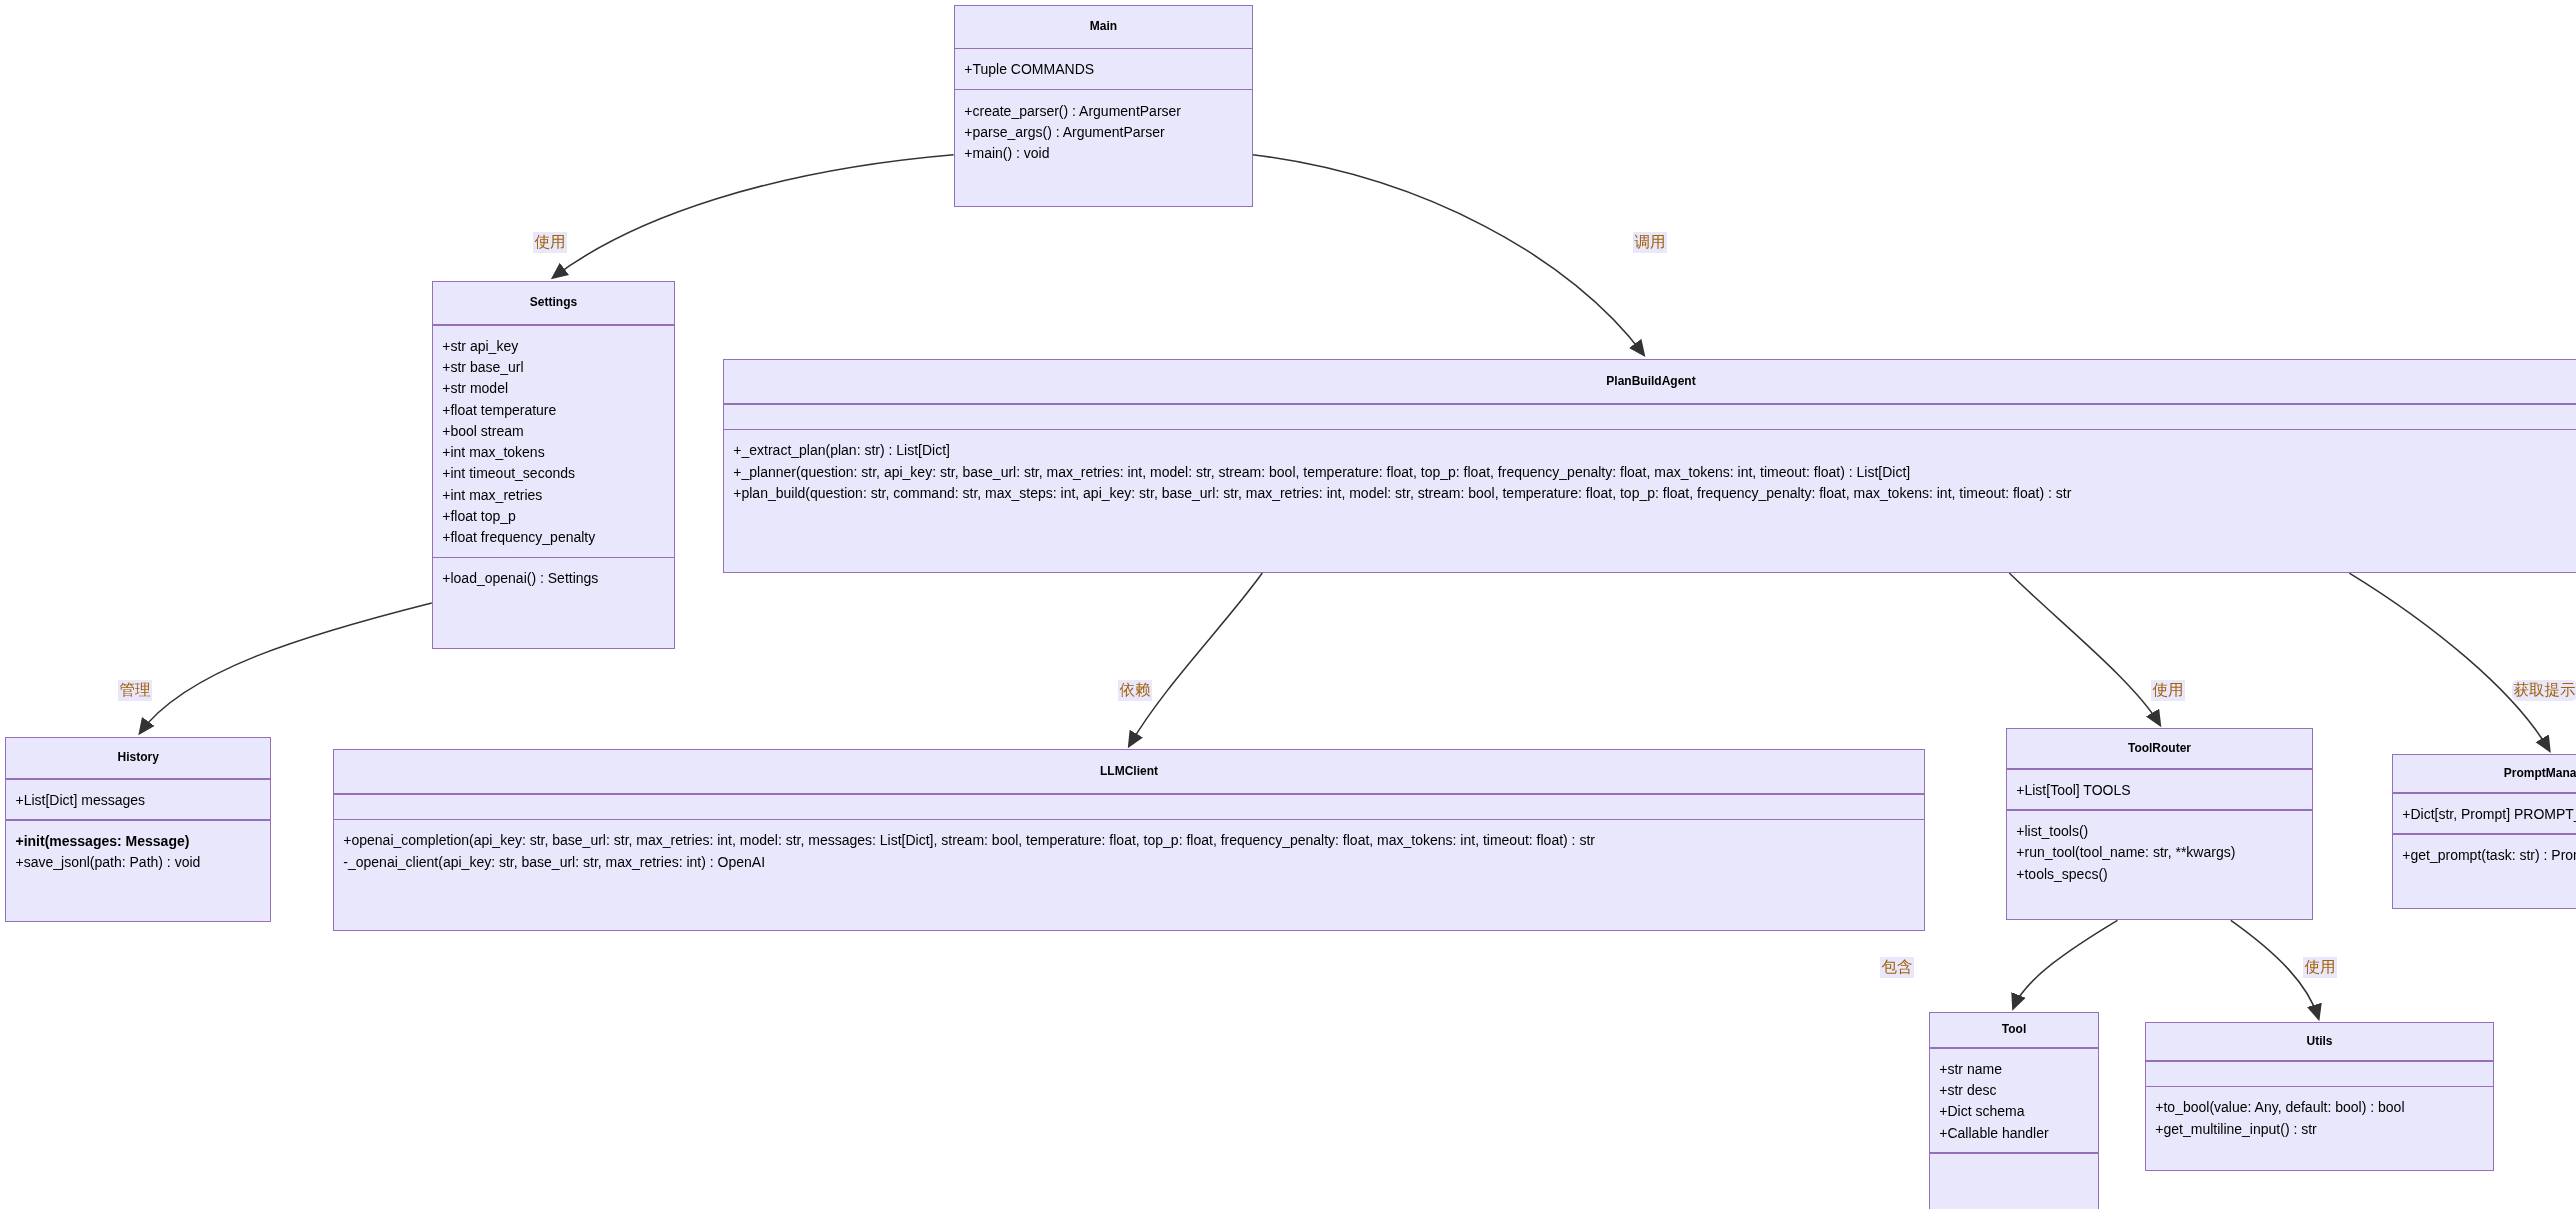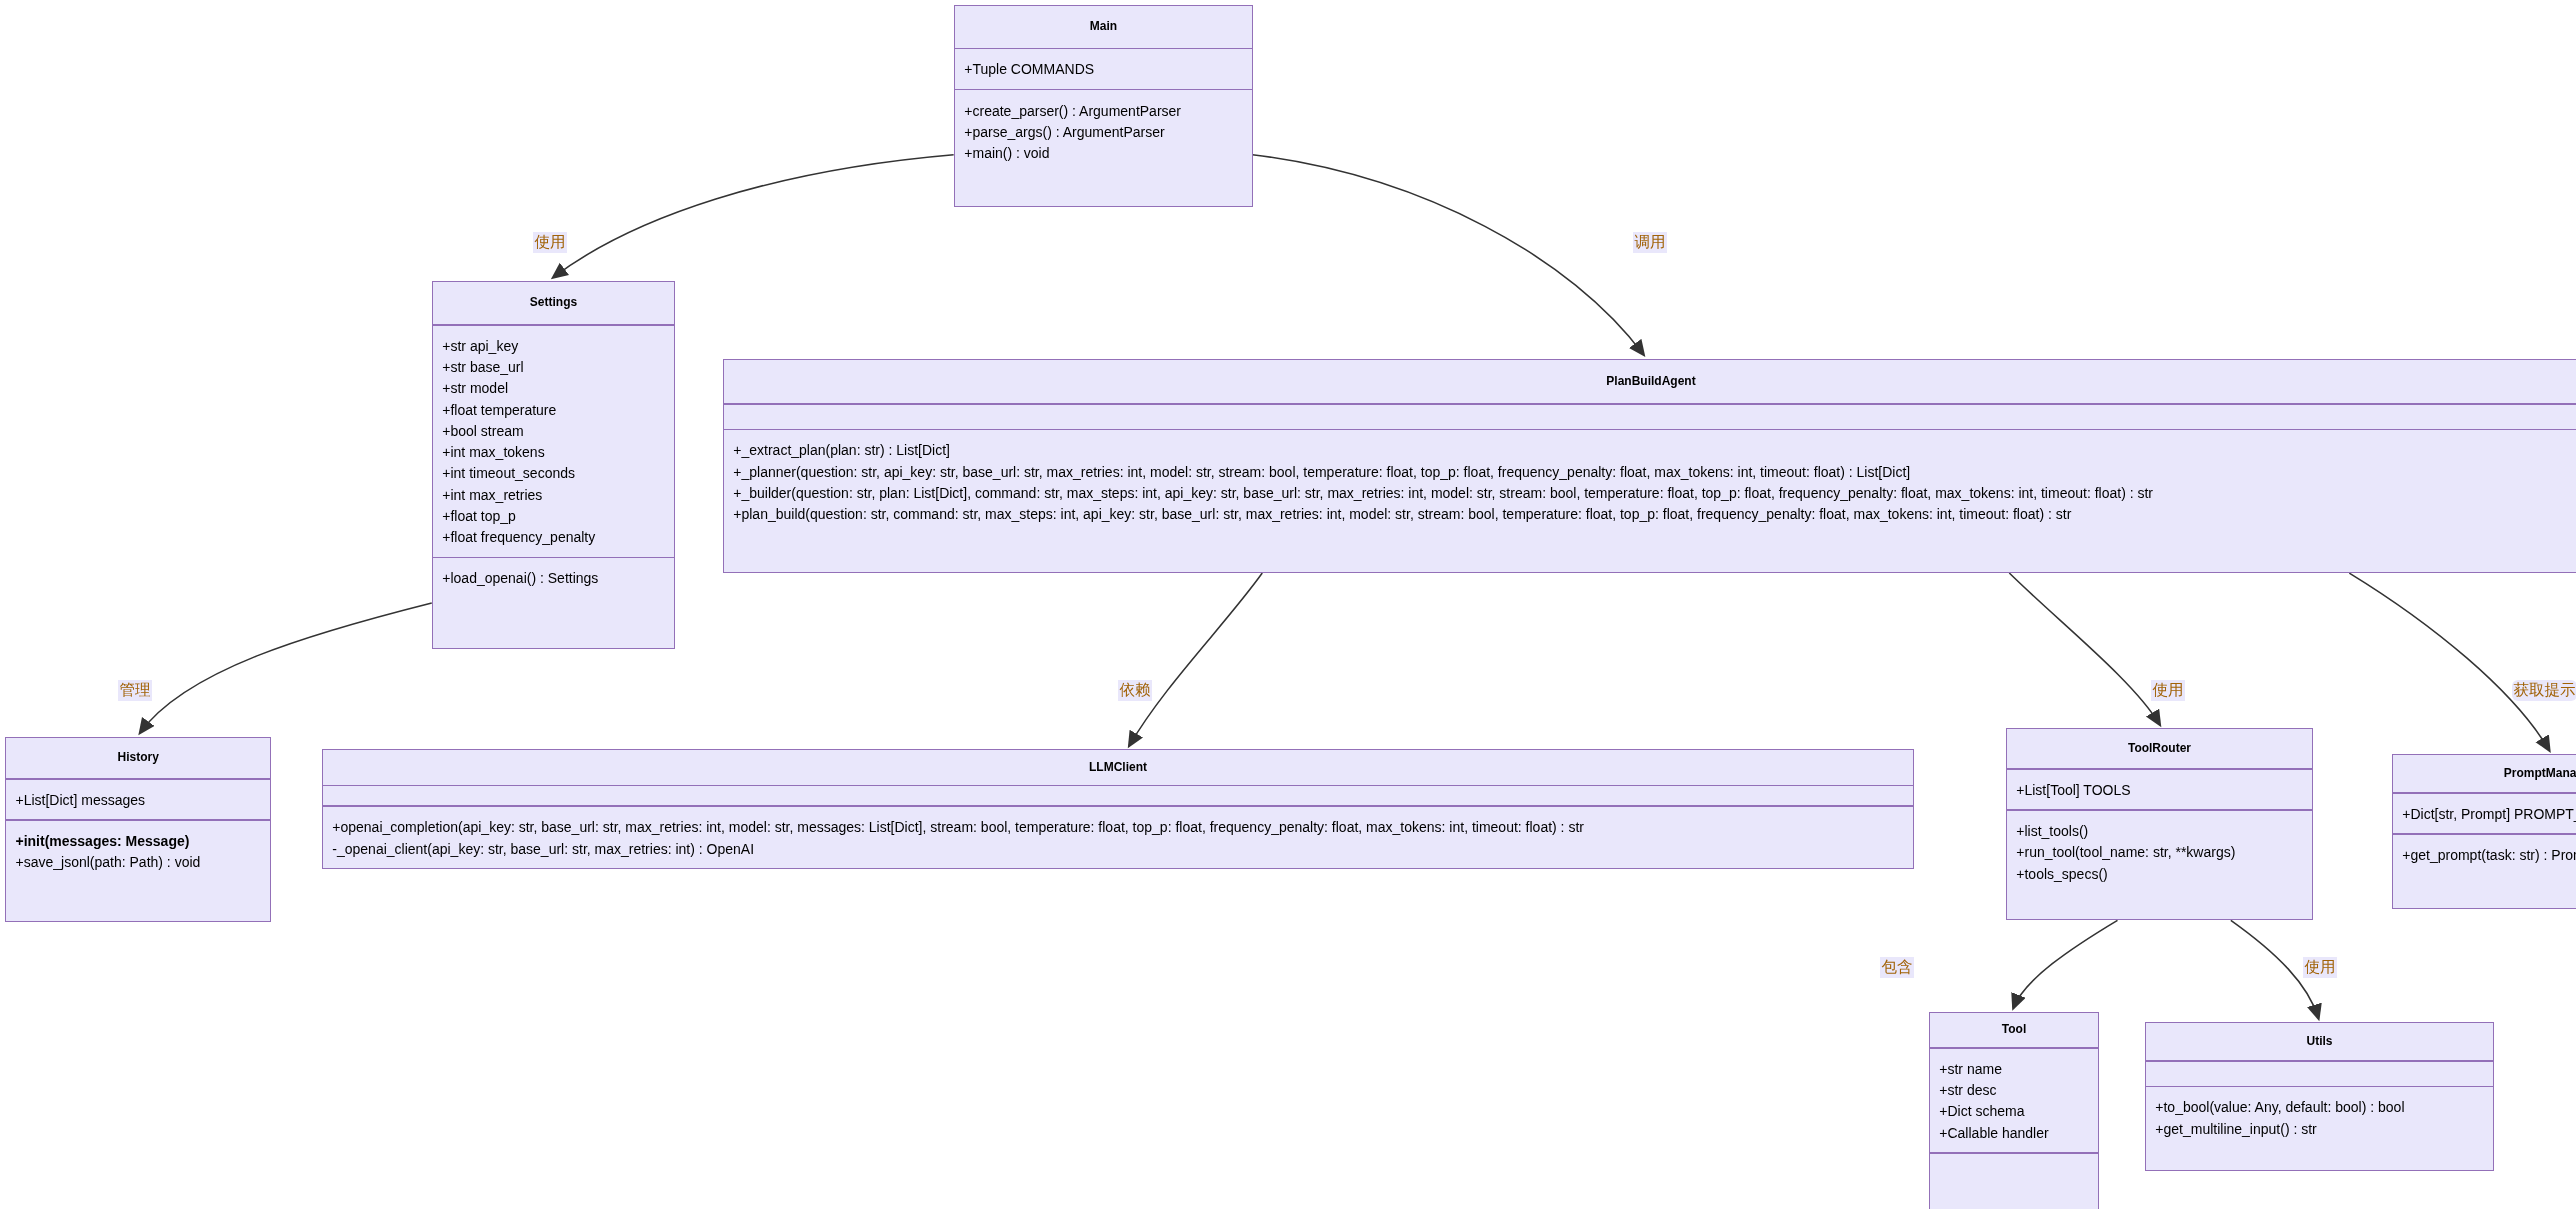--- a/index.html
+++ b/index.html
@@ -62,21 +62,21 @@
     line-height:1.2;
     padding:1px 1.5px;
     white-space:nowrap;
     color:#a16207;
   }
   
   #box-main        {left:954px; top:4.6px;    width:299px;  height:202px;}
   #box-settings    {left:432px;  top:281px;  width:243px;  height:368px;}
   #box-agent       {left:723px; top:359px;  width:1856px; height:214px;}
   #box-history     {left:5.2px;   top:737px; width:266px;  height:185px;}
-  #box-llmclient   {left:322px;  top:749px; width:1592px; height:120px;}
+  #box-llmclient   {left:333px;  top:749px; width:1592px; height:182px;}
   #box-toolrouter  {left:2006px; top:728px; width:307px;  height:192px;}
   #box-promptmgr   {left:2392px; top:754px; width:315px;  height:155px;}
   #box-tool        {left:1929px; top:1012px; width:170px;  height:198px;}
   #box-utils       {left:2145px; top:1022px; width:349px;  height:149px;}
 
   #box-main      .uml-title{height:42px;}
   #box-settings  .uml-title{height:42px;}
   #box-agent     .uml-title{height:43px;}
   #box-history   .uml-title{height:40px;}
   #box-llmclient .uml-title{height:43px;}
@@ -164,21 +164,20 @@
   </div>
 
   <div class="uml-class" id="box-agent">
     <div class="uml-title">PlanBuildAgent</div>
     <div class="uml-sep"></div>
     <div class="uml-section sec-attr empty"></div>
     <div class="uml-sep"></div>
     <div class="uml-section sec-ops">
       <div class="uml-row">+_extract_plan(plan: str) : List[Dict]</div>
       <div class="uml-row">+_planner(question: str, api_key: str, base_url: str, max_retries: int, model: str, stream: bool, temperature: float, top_p: float, frequency_penalty: float, max_tokens: int, timeout: float) : List[Dict]</div>
-      <div class="uml-row">+_builder(question: str, plan: List[Dict], command: str, max_steps: int, api_key: str, base_url: str, max_retries: int, model: str, stream: bool, temperature: float, top_p: float, frequency_penalty: float, max_tokens: int, timeout: float) : str</div>
       <div class="uml-row">+plan_build(question: str, command: str, max_steps: int, api_key: str, base_url: str, max_retries: int, model: str, stream: bool, temperature: float, top_p: float, frequency_penalty: float, max_tokens: int, timeout: float) : str</div>
     </div>
   </div>
 
   <div class="uml-class" id="box-history">
     <div class="uml-title">History</div>
     <div class="uml-sep"></div>
     <div class="uml-section sec-attr">
       <div class="uml-row">+List[Dict] messages</div>
     </div>

